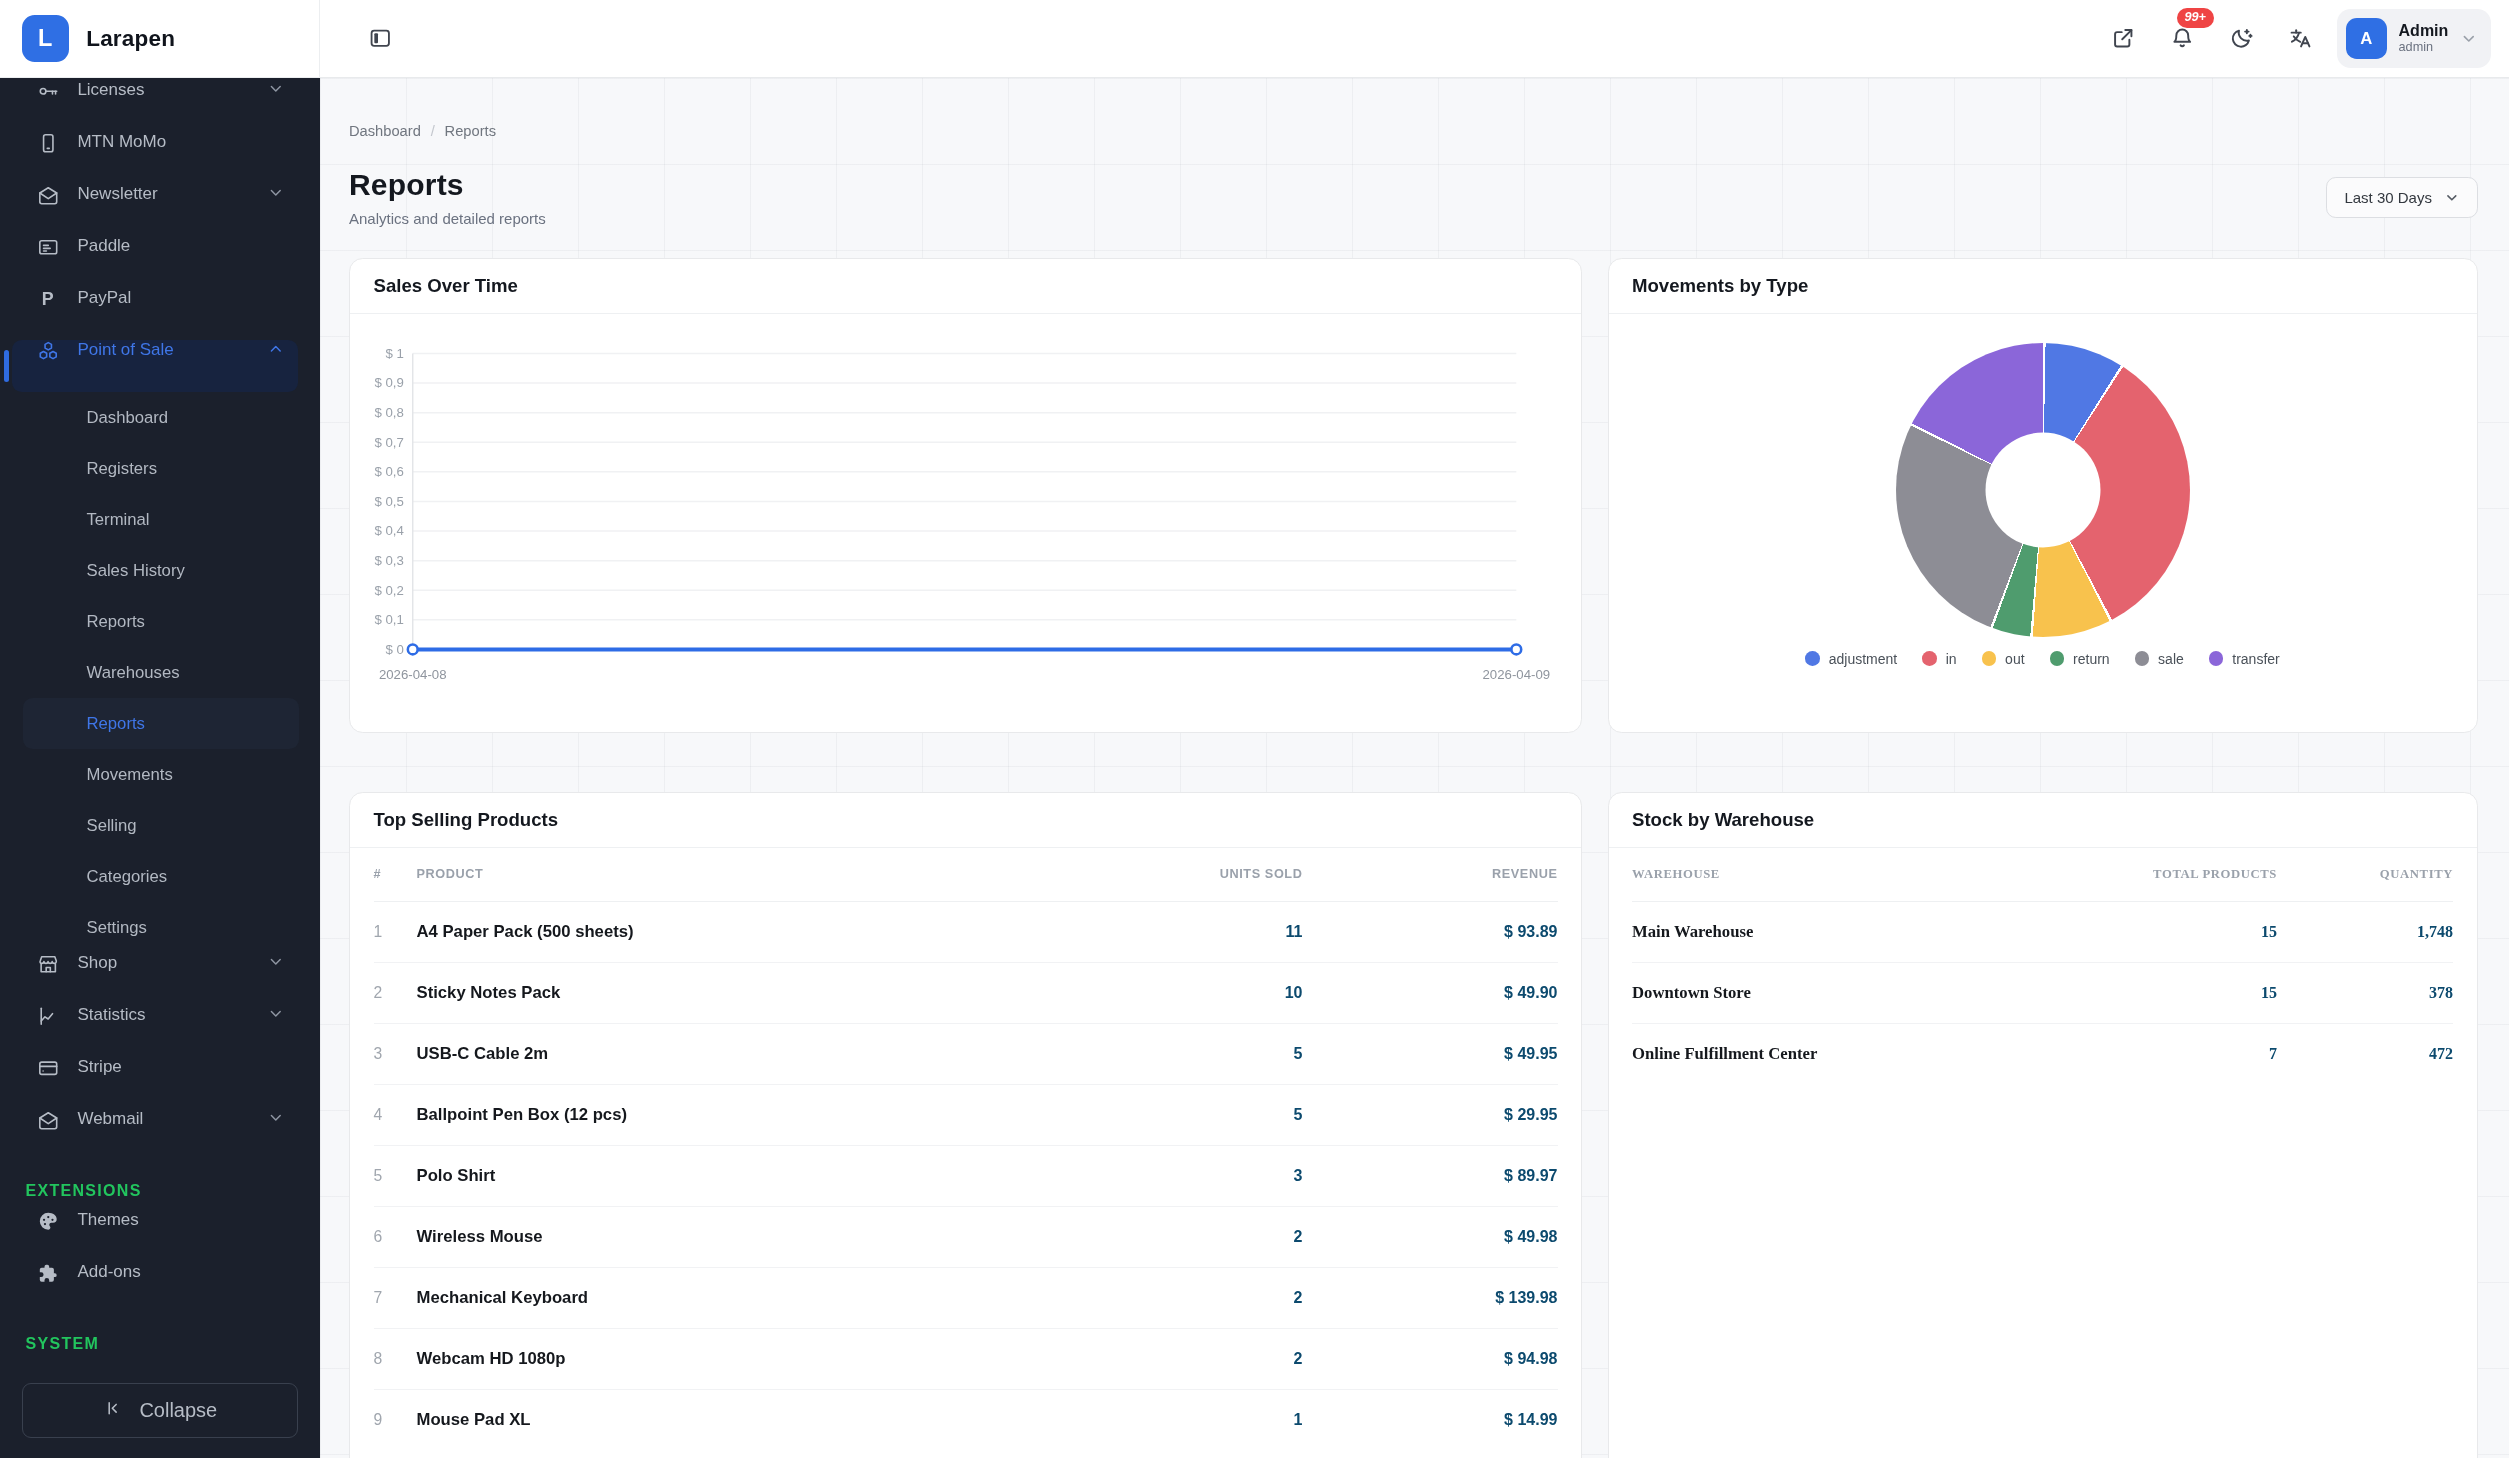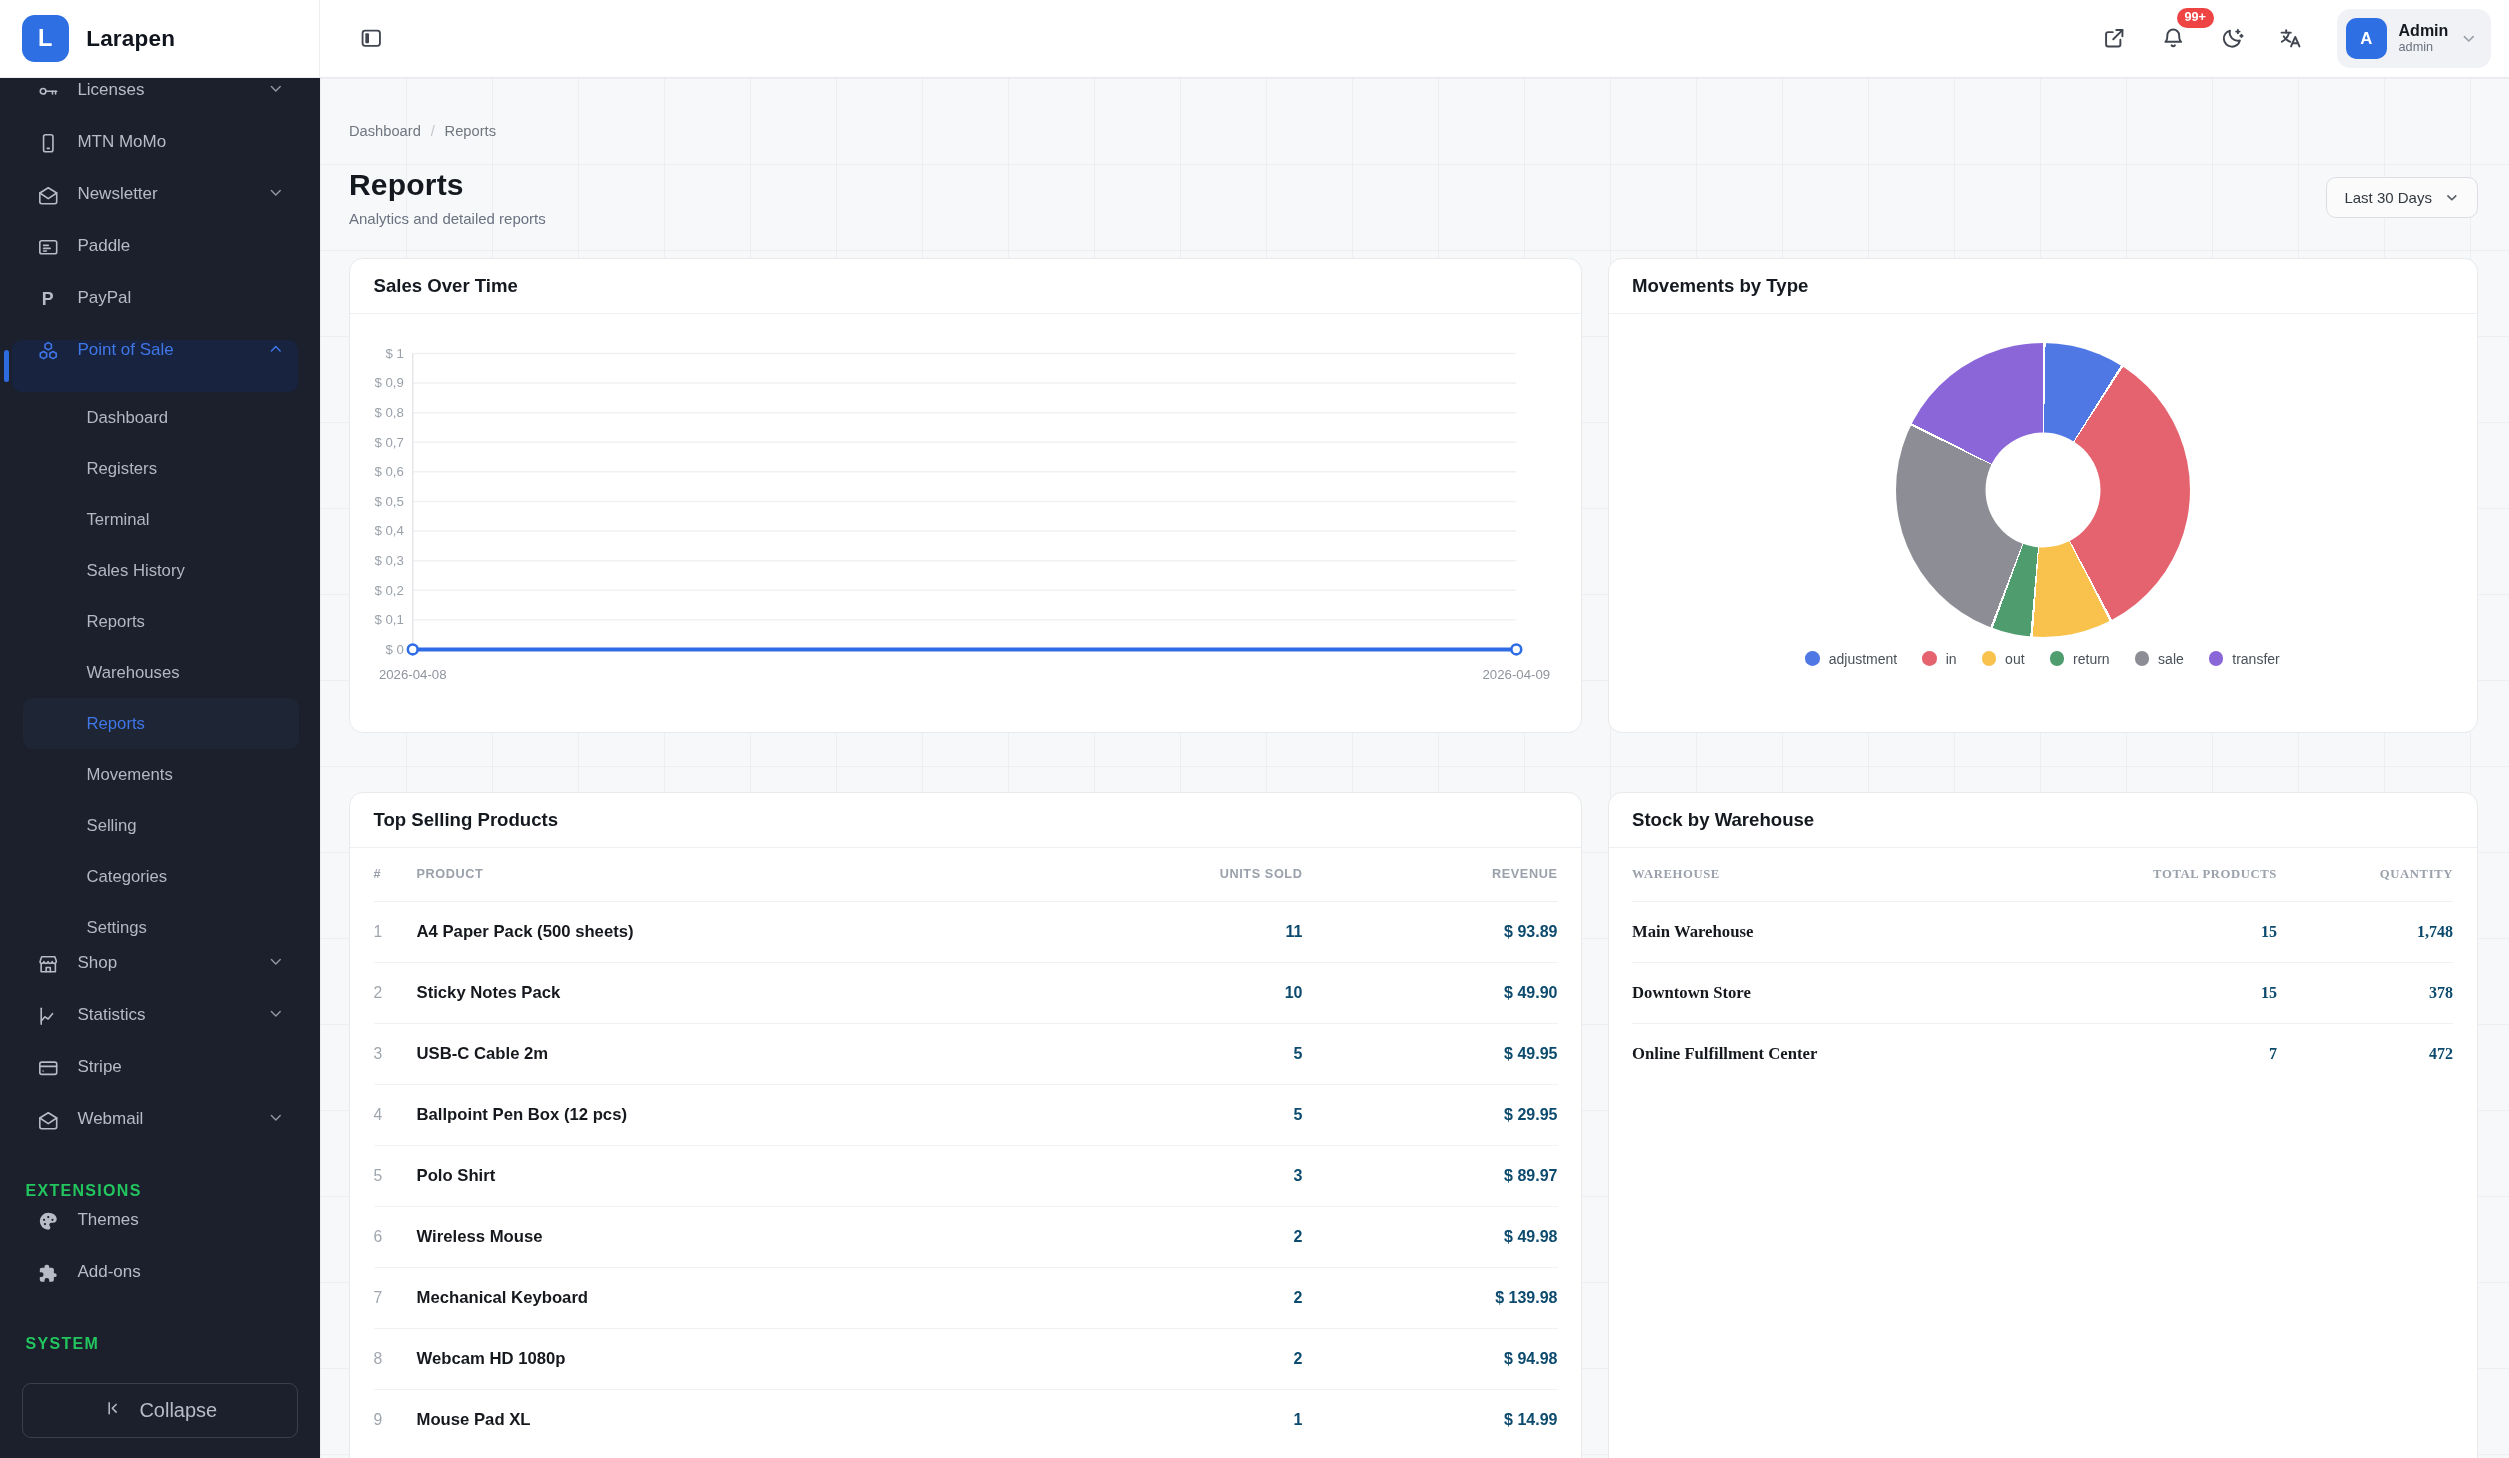--- a/index.html
+++ b/index.html
@@ -35,22 +35,22 @@
     font-size:16px; letter-spacing:1.3px; color:#22c55e; font-weight:bold; }
   .side-bottom { padding:0 21.6px 19.6px 21.6px; margin-top:auto; }
   .collapse-btn { height:55px; border:1px solid #39404e; border-radius:9px; background:transparent;
     width:100%; display:flex; align-items:center; justify-content:center; gap:18px;
     color:#b6bcc6; font-size:20px; cursor:pointer; font-family:inherit; }
   .collapse-btn svg { width:18.6px; height:18.6px; }
 
   
   .topbar { height:78px; background:#fff; border-bottom:1px solid #e8eaec; display:flex; align-items:center;
     padding:0 17.6px 0 39px; gap:7.8px; }
-  .icon-btn { width:43px; height:43px; border-radius:8.8px; display:flex; align-items:center; 
-    color:#40454f; cursor:pointer; background:transparent; border:none; position:relative; }
+  .icon-btn { width:43px; height:43px; border-radius:8.8px; display:flex; align-items:center; justify-content:center;
+    color:#40454f; cursor:pointer; background:transparent; border:none; position:relative;font-style:italic; }
   .icon-btn svg { width:24.5px; height:24.5px; }
   .topbar-right { margin-left:auto; display:flex; align-items:center; gap:15.7px; }
   .badge { position:absolute; top:-8.8px; left:15.7px; background:#ef4444; color:#fff; font-size:12.7px; font-weight:bold;
     padding:2.9px 7.8px 3.9px; border-radius:979px; line-height:1; }
   .user-chip { display:flex; align-items:center; gap:11.8px; background:#f1f2f5; border-radius:13.7px;
     padding:8.8px 13.7px 8.8px 8.8px; cursor:pointer; }
   .avatar { width:41px; height:41px; border-radius:10.8px; background:#2f6fe4; color:#fff; font-weight:bold;
     font-size:16.7px; display:flex; align-items:center; justify-content:center; }
   .user-meta { display:flex; flex-direction:column; line-height:1.15; }
   .user-name { font-size:16px; font-weight:bold; color:#14181f; }

